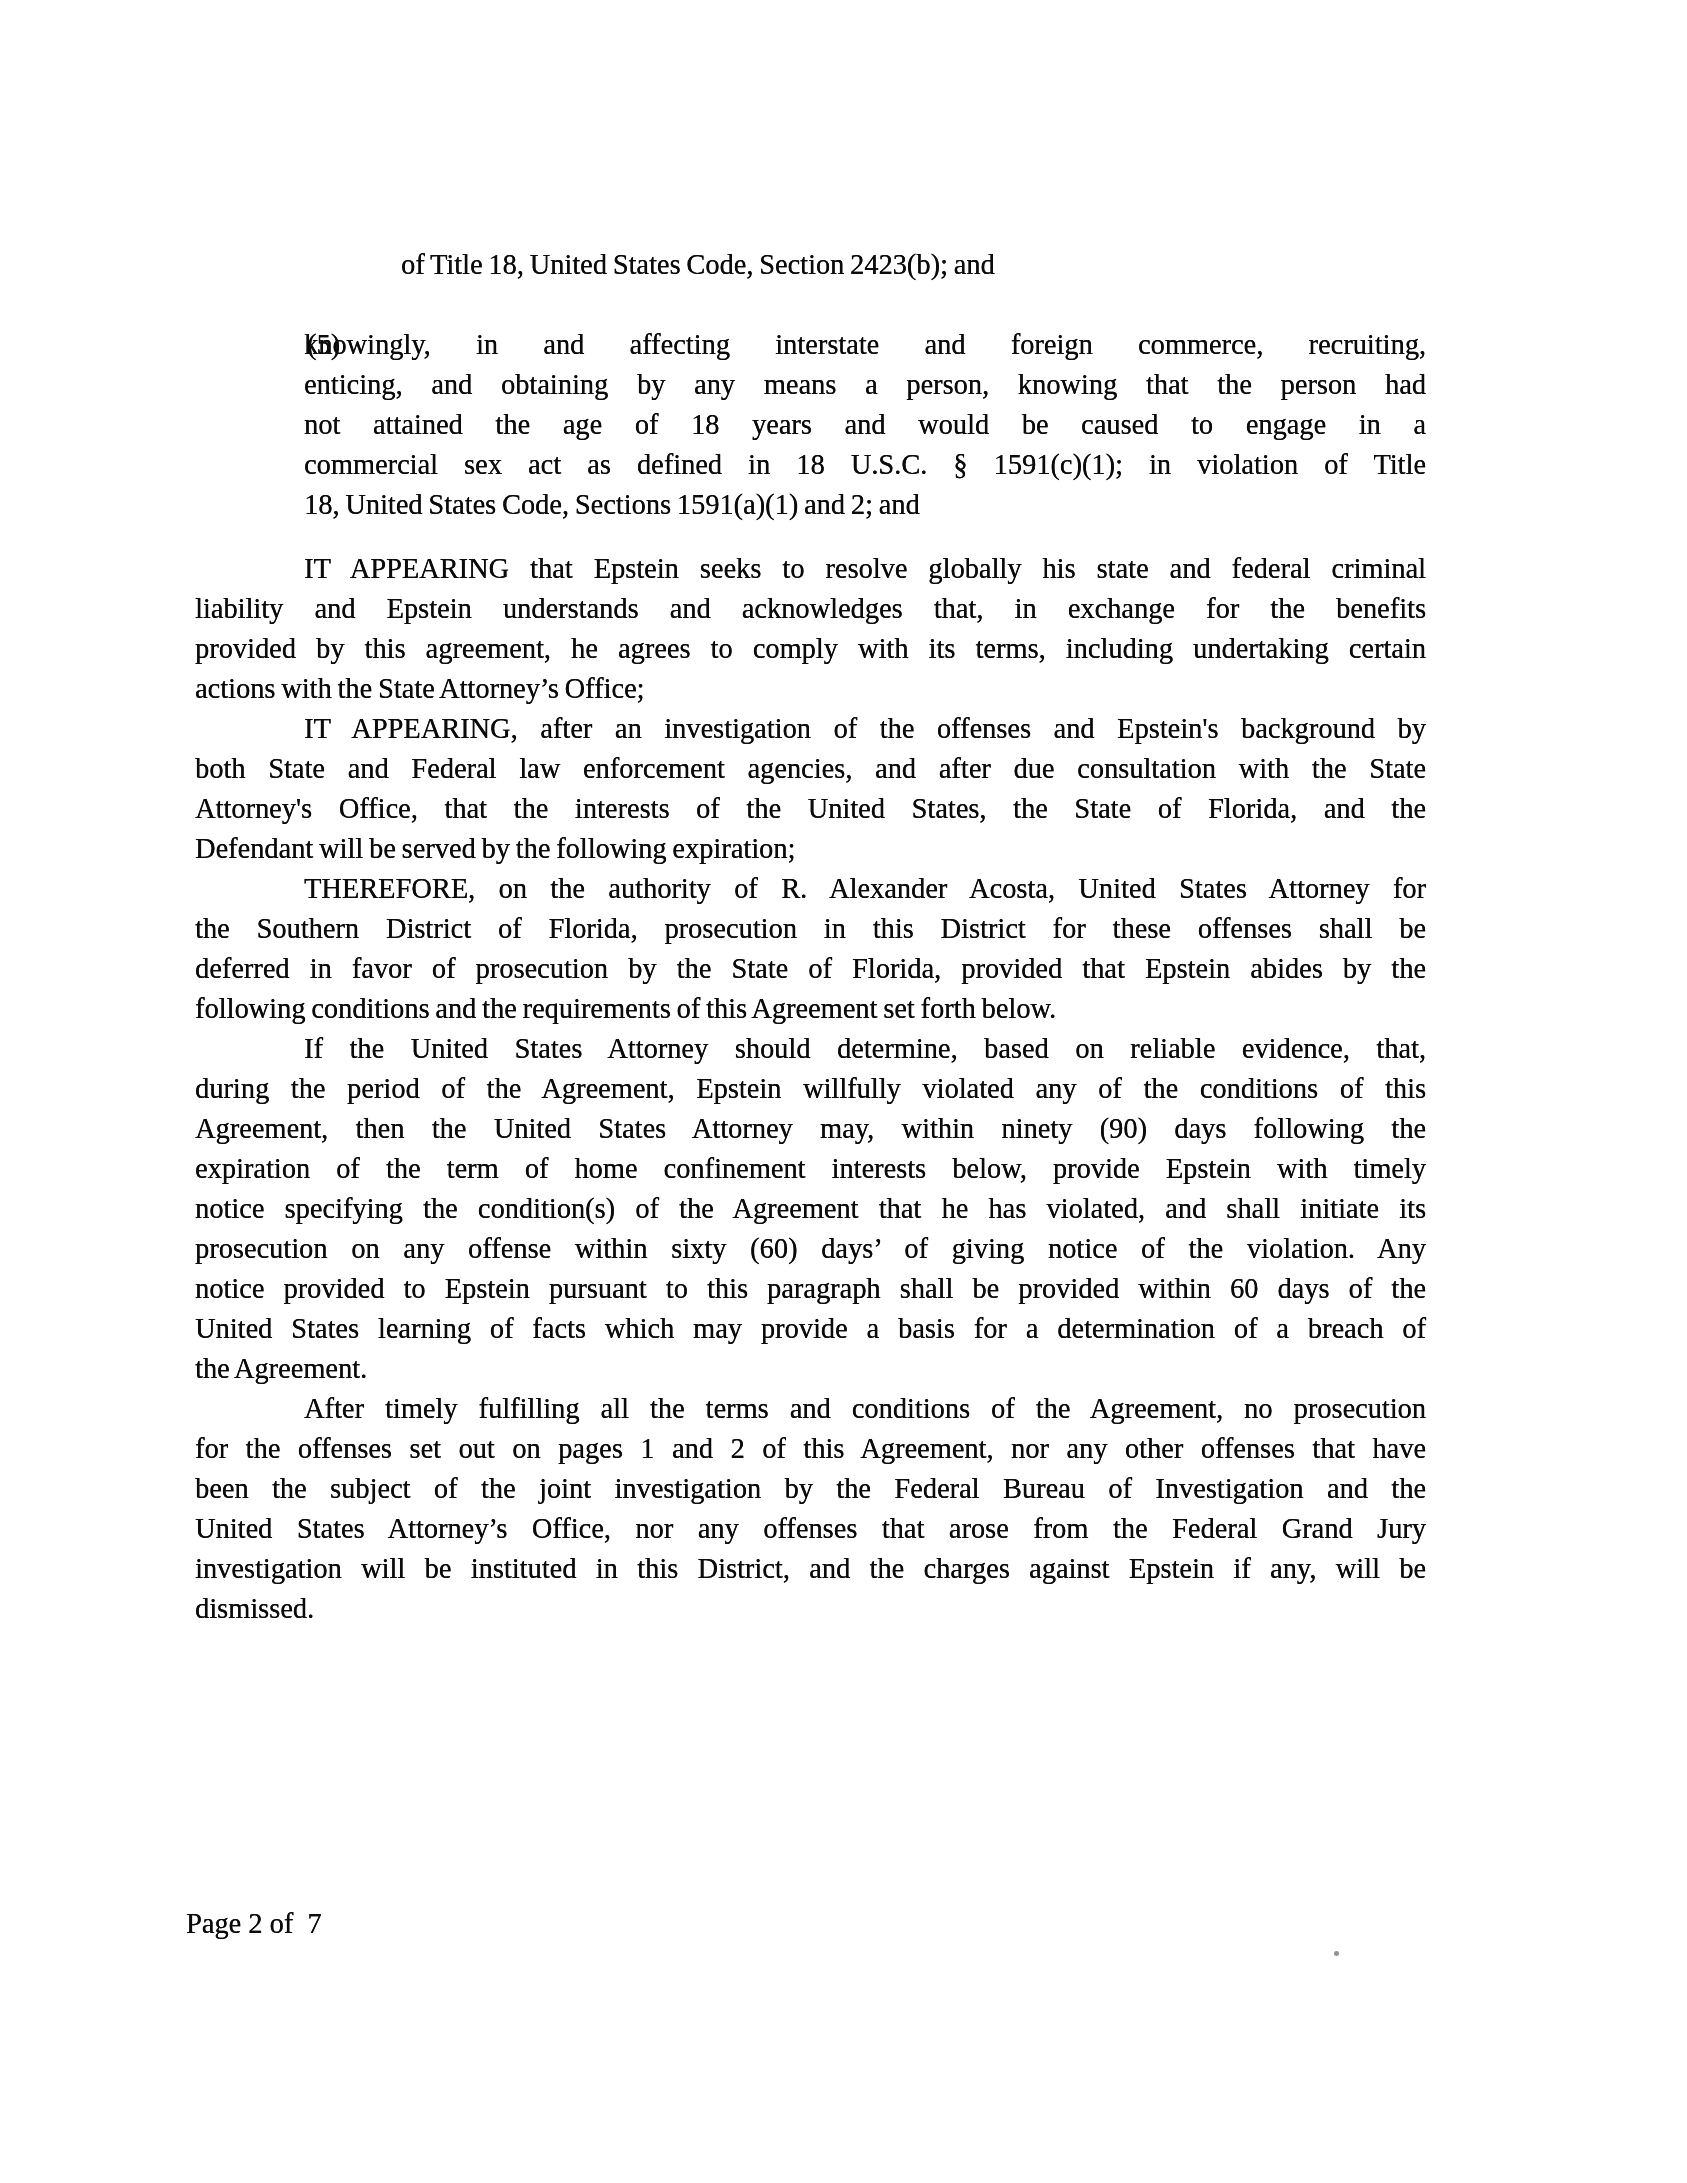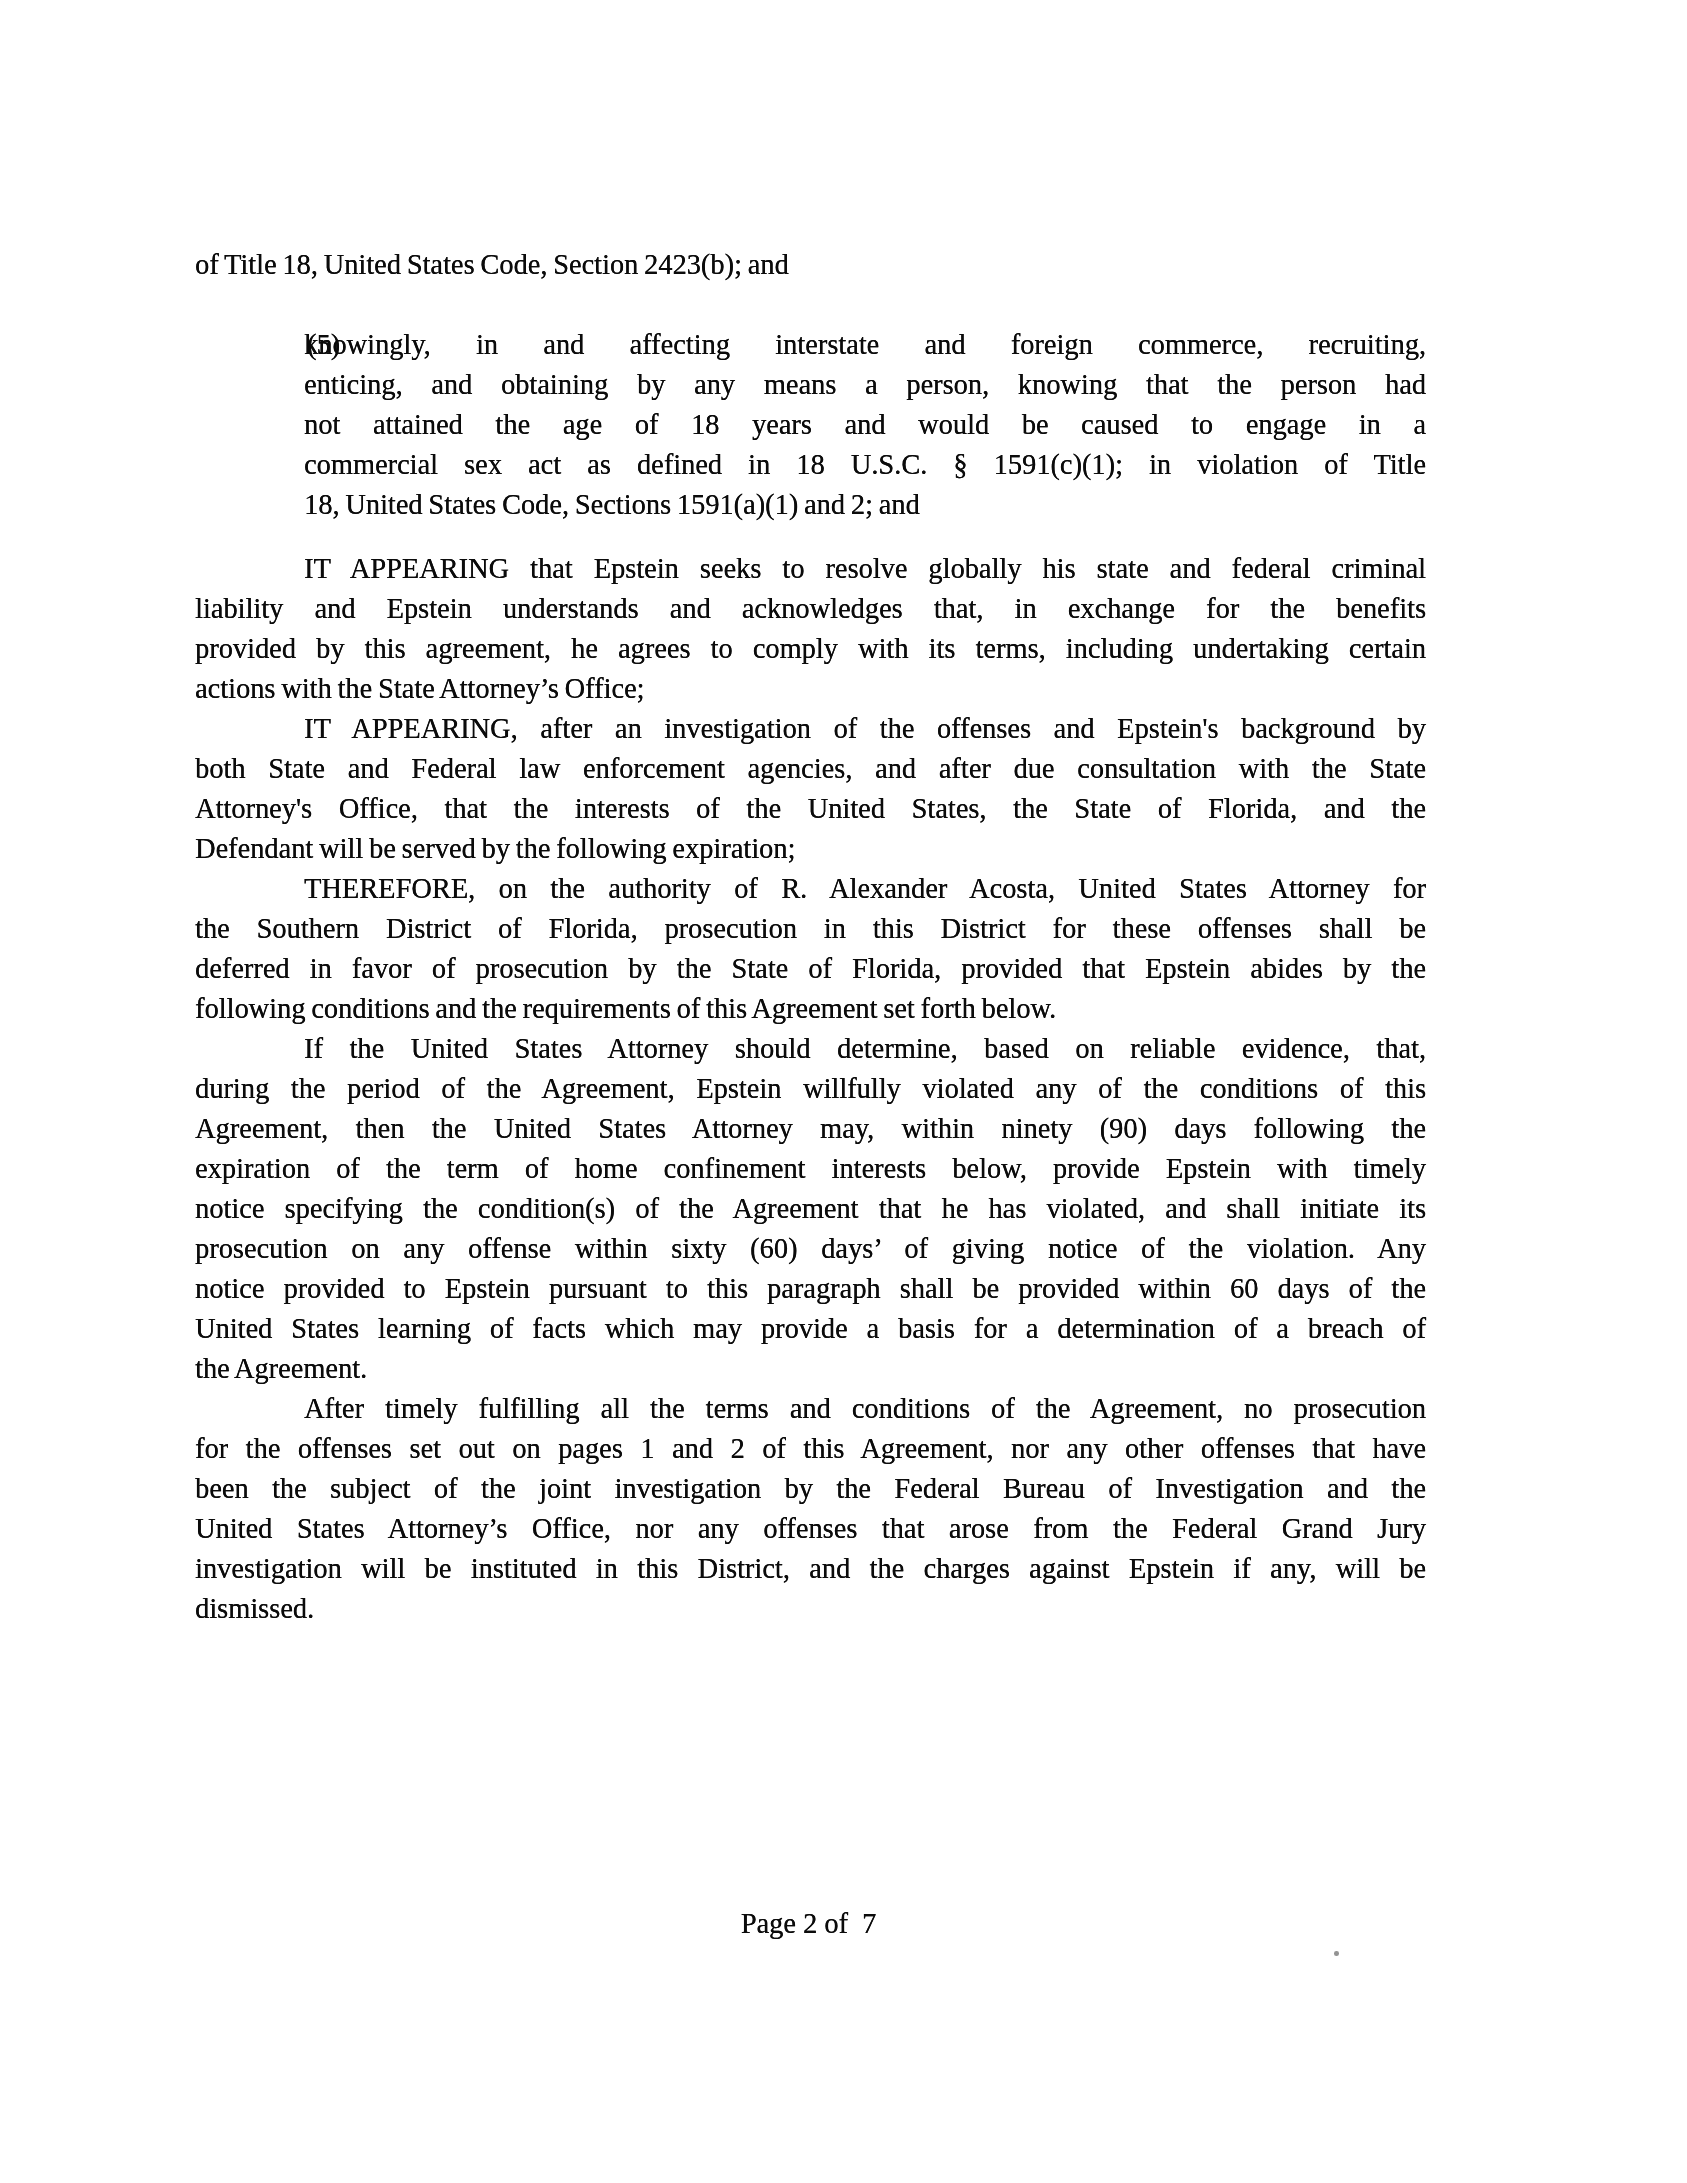--- a/index.html
+++ b/index.html
@@ -21,34 +21,33 @@
     width:1231px;
   }
   .line{
     line-height:40px;
     text-align:justify;
     text-align-last:justify;
     word-spacing:-1.3px;
   }
   .line.last{text-align-last:left;}
   .line.indent{padding-left:109px;}
-  .cont-line{}
+  .cont-line{margin-left:206px;}
   .cont-line .line{text-align:left;text-align-last:left;}
   .list-item{position:relative;margin-top:40px;}
   .list-item .marker{
     position:absolute;left:112px;top:0;
     line-height:40px;
   }
   .list-item .lines{margin-left:109px;}
   .para{}
   .para.first-para{margin-top:24px;}
   .footer{
     position:absolute;
-    left:193px;top:1904px;width:1231px;
-    text-align:center;
+    left:186px;top:1904px;width:1231px;
     line-height:40px;
     white-space:pre;
   }
   .speck{
     position:absolute;
     left:1334px;top:1951px;
     width:4.6px;height:4.6px;
     background:#6f6f6f;
     border-radius:50%;
     opacity:0.75;

